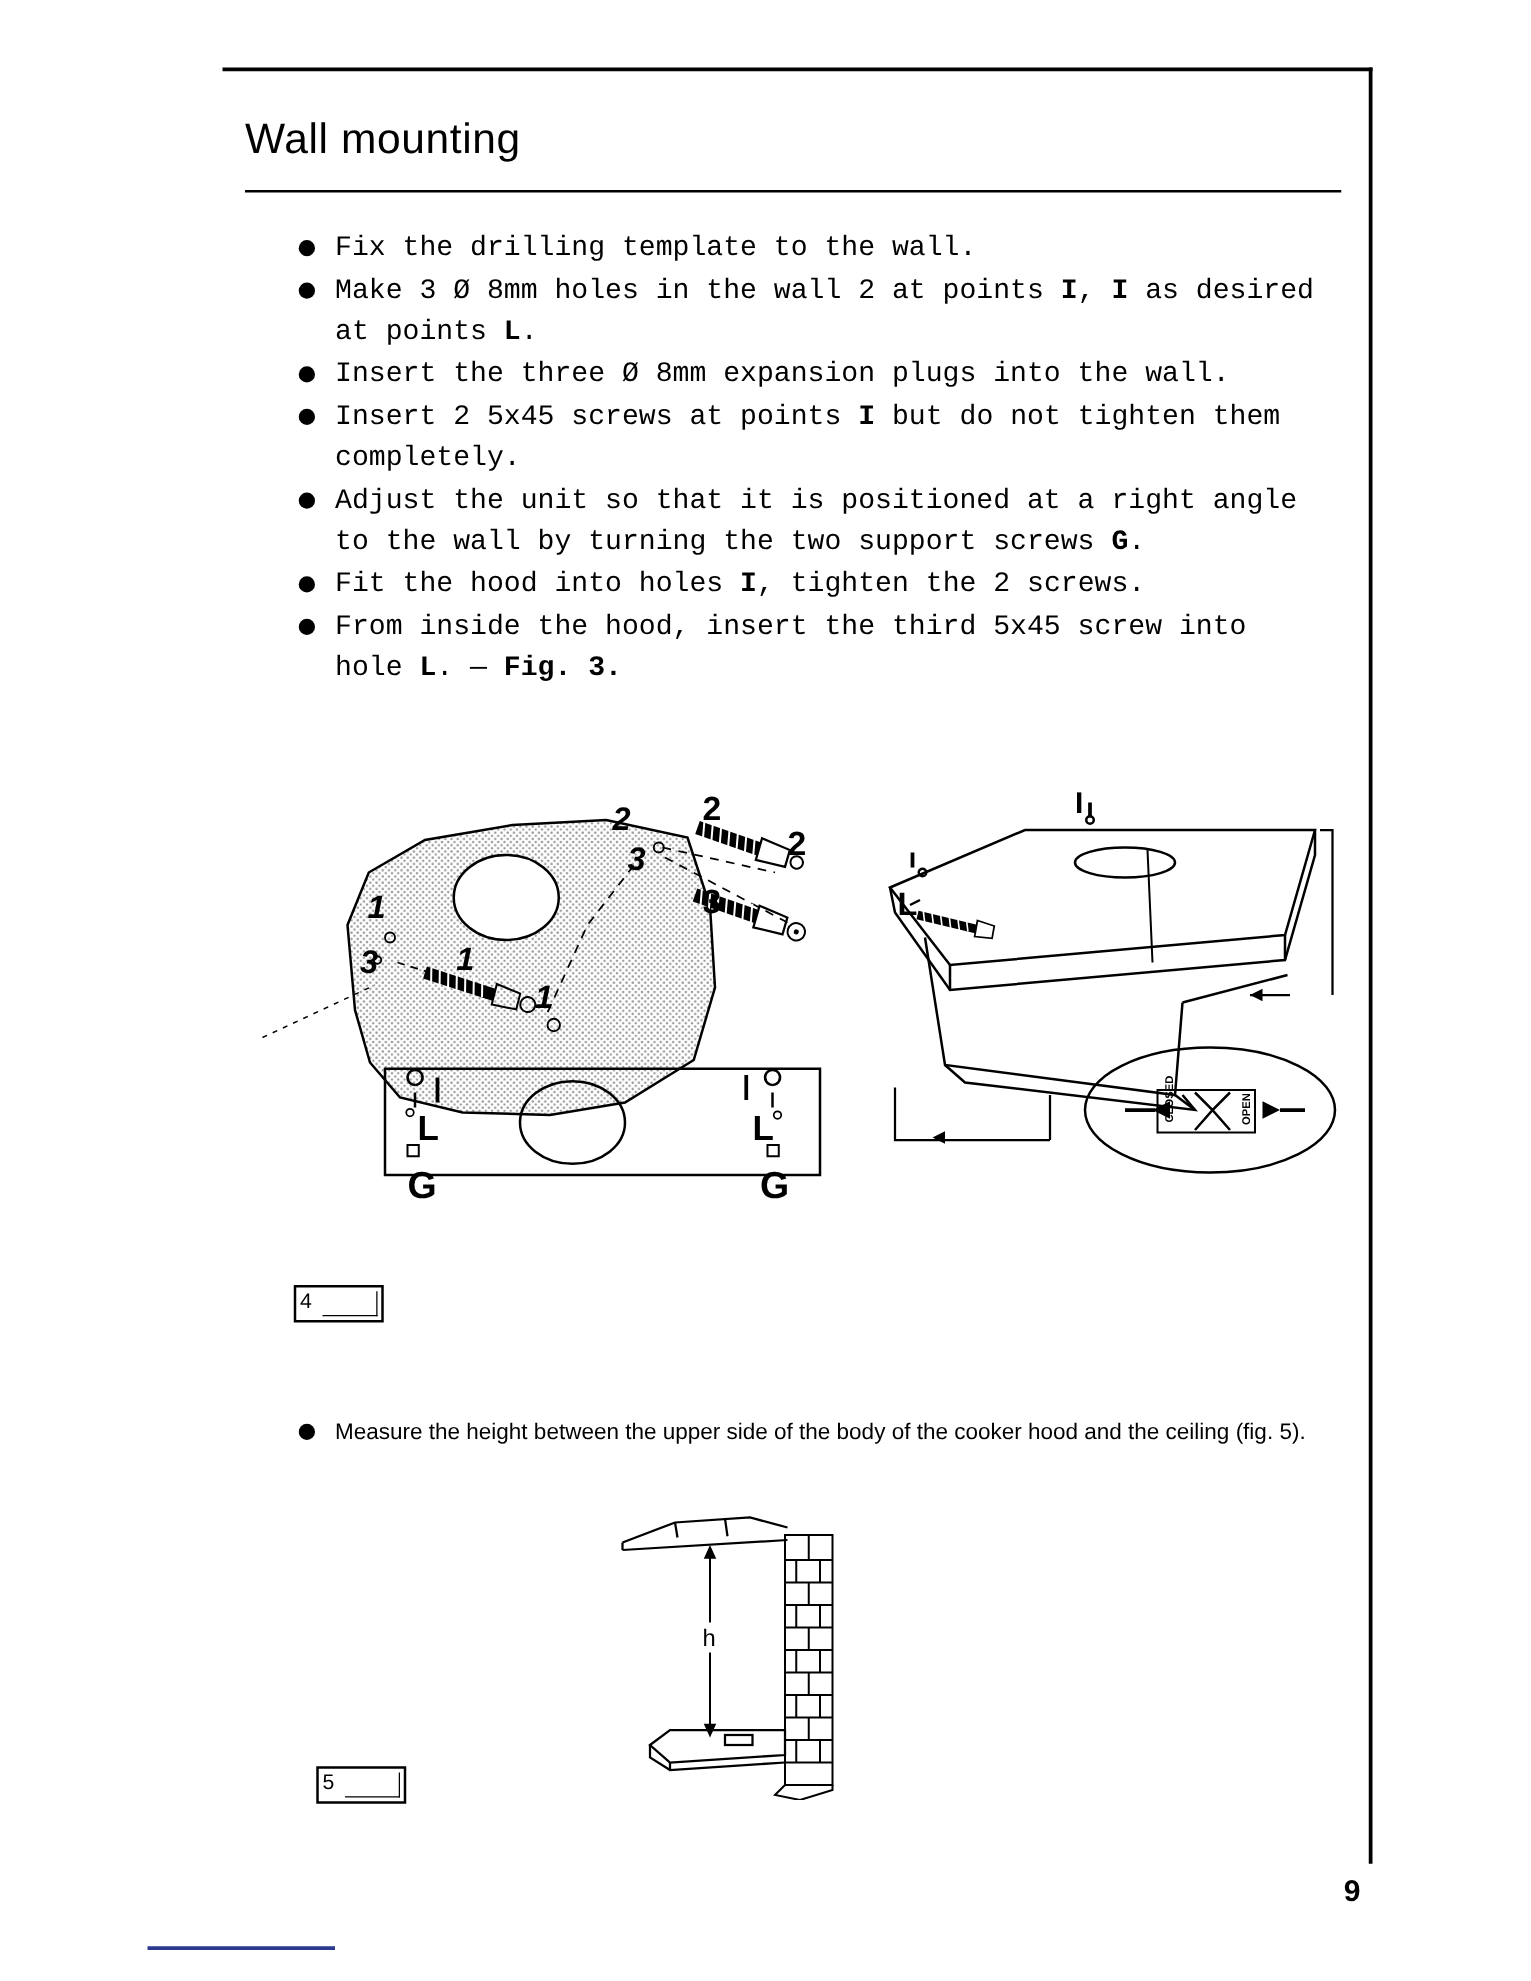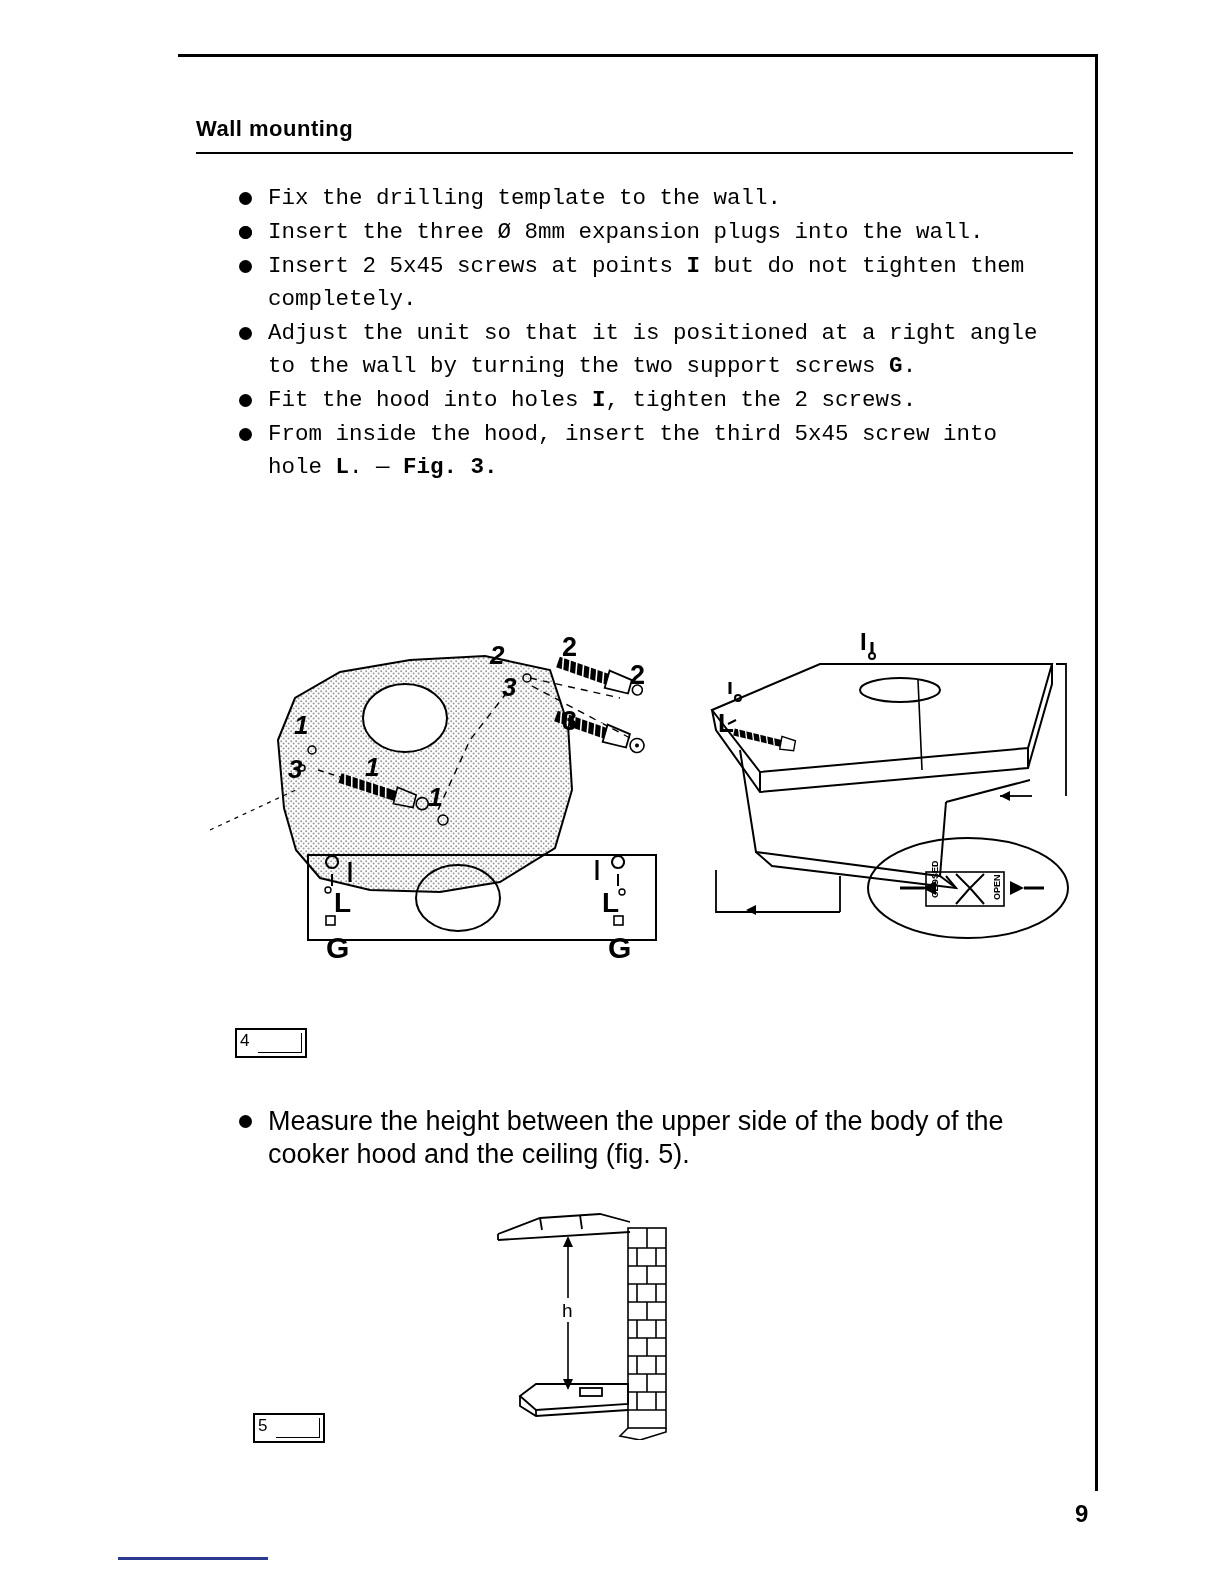--- a/index.html
+++ b/index.html
@@ -29,23 +29,23 @@
     background: #000;
   }
   .border-right {
     position: absolute;
     left: 1095px; top: 54px;
     width: 3px; height: 1437px;
     background: #000;
   }
   .title {
     position: absolute;
-    left: 196px; top: 116px;
-    font-size: 22px;
-    font-weight: bold;
+    left: 196px; top: 92px;
+    font-size: 34px;
+    font-weight: normal;
     letter-spacing: 0.5px;
     font-family: "Liberation Sans", sans-serif;
   }
   .title-rule {
     position: absolute;
     left: 196px; top: 152px;
     width: 877px; height: 2px;
     background: #000;
   }
   .bullet-list {
@@ -89,24 +89,24 @@
     left: 21px;
     top: 3px;
     right: 3px;
     bottom: 3px;
     border: 1px solid #000;
     border-left: none;
     border-top: none;
   }
   .measure-para {
     position: absolute;
-    left: 238px; top: 1105px;
+    left: 238px; top: 1129px;
     width: 800px;
     padding-left: 30px;
-    font-size: 27px;
+    font-size: 18px;
     line-height: 33px;
   }
   .measure-para .dot {
     position: absolute;
     left: 1px;
     top: 10px;
     width: 13px;
     height: 13px;
     border-radius: 50%;
     background: #000;
@@ -140,20 +140,21 @@
   <div class="title">Wall mounting</div>
   <div class="title-rule"></div>
 
   <div class="bullet-list">
     <div class="bullet-item">
       <span class="dot"></span>
       <span>Fix the drilling template to the wall.</span>
     </div>
     <div class="bullet-item">
       <span class="dot"></span>
+      <span>Make 3 Ø 8mm holes in the wall  2 at points <span class="b">I</span>, <span class="b">I</span> as desired at points <span class="b">L</span>.</span>
     </div>
     <div class="bullet-item">
       <span class="dot"></span>
       <span>Insert the three Ø  8mm expansion plugs into the wall.</span>
     </div>
     <div class="bullet-item">
       <span class="dot"></span>
       <span>Insert 2 5x45 screws at points <span class="b">I</span> but do not tighten them completely.</span>
     </div>
     <div class="bullet-item">

